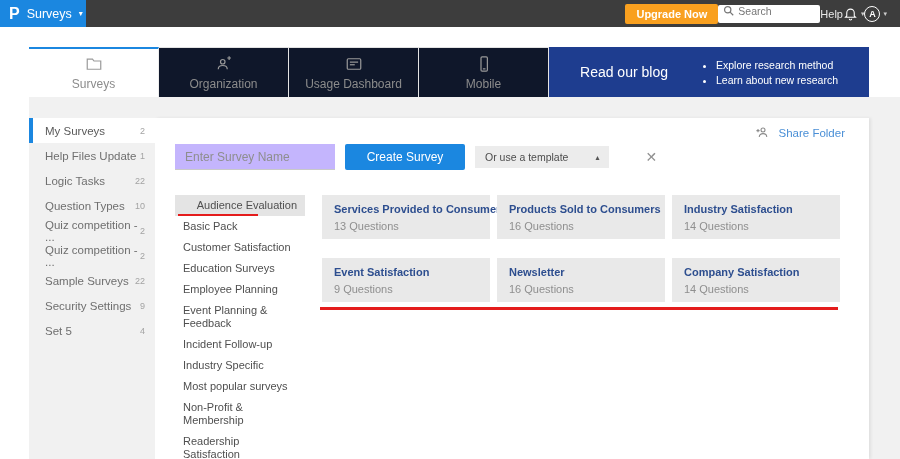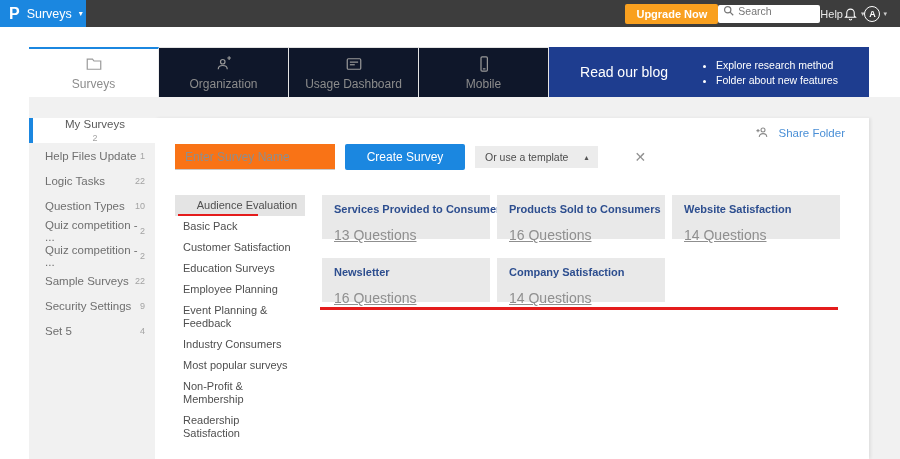--- a/index.html
+++ b/index.html
@@ -44,55 +44,55 @@
 
   
   .gap-band { height:21px; margin-left:29px; margin-right:31px; background:#f1f1f1; }
   .right-strip { position:absolute; right:0; top:97px; width:31px; height:362px; background:#f1f1f1; }
 
   
   .content { display:flex; margin-left:29px; margin-right:31px; height:341px; position:relative; }
   .sidebar { width:126px; background:#f1f1f1; height:341px; flex-shrink:0; }
   .side-item { height:25px; display:flex; align-items:center; justify-content:space-between;
     padding:0 10px 0 12px; font-size:11.5px; color:#6f6f6f; border-left:4px solid transparent; cursor:pointer; }
-  .side-item.active { background:#fff; border-left-color:#1b87e0; color:#5a5a5a;flex-direction:column; }
+  .side-item.active { background:#fff; border-left-color:#1b87e0; color:#5a5a5a; }
   .side-count { font-size:9px; color:#a3a3a3; }
 
   .main { flex:1; background:#fff; position:relative; height:341px;
     box-shadow:2px 0 3px rgba(0,0,0,0.07); }
 
   .share-folder { position:absolute; top:7px; right:24px; display:flex; align-items:center;
     gap:8px; color:#4a8fd6; font-size:11.5px; cursor:pointer; }
 
   .create-row { display:flex; align-items:center; margin:26px 0 0 20px; }
-  .survey-input { width:160px; height:26px; background:#f97316; border:none;
+  .survey-input { width:160px; height:26px; background:#c4b5fd; border:none;
     border-bottom:1px solid #c9c9c9; font-size:12px; padding:0 10px; color:#444; outline:none;
     font-family:"Liberation Sans",sans-serif; }
   .survey-input::placeholder { color:#8e8e8e; }
   .create-btn { width:120px; height:26px; margin-left:10px; background:#1b87e0; color:#fff;
     border:none; border-radius:2px; font-size:12px; font-family:"Liberation Sans",sans-serif; cursor:pointer; }
   .template-btn { margin-left:10px; height:22px; background:#ececec; border:none; color:#4d4d4d;
-    font-size:10.5px; padding:0 10px; display:flex; align-items:center; gap:16px;
+    font-size:10.5px; padding:0 10px; display:flex; align-items:center; gap:27px;
     font-family:"Liberation Sans",sans-serif; cursor:pointer; }
   .template-btn .caret-up { font-size:8px; color:#555; }
   .close-icon { margin-left:36px; color:#919191; font-size:14px; cursor:pointer; line-height:1; }
 
   .template-section { display:flex; margin:25px 0 0 20px; }
   .categories { width:130px; flex-shrink:0; }
   .category { font-size:11px; color:#4f4f4f; line-height:13px; padding:4px 8px;
     cursor:pointer; position:relative; }
   .category.selected { background:#e4e4e4;text-align:right; }
   .annotation-underline { position:absolute; left:3px; bottom:0px; width:80px; height:2.5px;
     background:#e41c1c; }
 
   .cards-grid { margin-left:17px; display:flex; flex-wrap:wrap; width:520px;
     column-gap:7px; row-gap:19px; align-content:flex-start; }
   .card { width:168px; height:44px; background:#e9e9e9; padding:8px 12px; cursor:pointer; }
   .card-title { font-size:11px; font-weight:bold; color:#2d4e8f; white-space:nowrap; }
-  .card-q { font-size:14px; color:#8f8f8f; margin-top:12px;text-decoration:underline; }
+  .card-q { font-size:11px; color:#8f8f8f; margin-top:5px; }
 
   .annotation-line { position:absolute; left:165px; top:189px; width:518px; height:3px;
     background:#e41c1c; }
 
   svg { display:block; }
 </style>
 </head>
 <body>
 
 <div class="topbar">
@@ -166,21 +166,21 @@
         <rect x="8" y="2.5" width="8.5" height="19" rx="1.5"></rect>
           <line x1="10.5" y1="18.5" x2="14" y2="18.5"></line>
       </svg>
     </span>
     <span>Mobile</span>
   </div>
   <div class="blog-panel">
     <span class="blog-title">Read our blog</span>
     <ul class="blog-bullets">
       <li>Explore research method</li>
-      <li>Folder about new features</li>
+      <li>Learn about new research</li>
     </ul>
   </div>
 </div>
 
 <div class="gap-band"></div>
 <div class="right-strip"></div>
 
 <div class="content">
 
   <div class="sidebar">
@@ -260,21 +260,24 @@
         <div class="category">
           <span>Education Surveys</span>
         </div>
         <div class="category">
           <span>Employee Planning</span>
         </div>
         <div class="category">
           <span>Event Planning &amp; Feedback</span>
         </div>
         <div class="category">
-          <span>Industry Consumers</span>
+          <span>Incident Follow-up</span>
+        </div>
+        <div class="category">
+          <span>Industry Specific</span>
         </div>
         <div class="category">
           <span>Most popular surveys</span>
         </div>
         <div class="category">
           <span>Non-Profit &amp; Membership</span>
         </div>
         <div class="category">
           <span>Readership Satisfaction</span>
         </div>
@@ -284,22 +287,26 @@
       <div class="cards-grid">
         <div class="card">
           <div class="card-title">Services Provided to Consumers</div>
           <div class="card-q">13 Questions</div>
         </div>
         <div class="card">
           <div class="card-title">Products Sold to Consumers</div>
           <div class="card-q">16 Questions</div>
         </div>
         <div class="card">
-          <div class="card-title">Website Satisfaction</div>
+          <div class="card-title">Industry Satisfaction</div>
           <div class="card-q">14 Questions</div>
+        </div>
+        <div class="card">
+          <div class="card-title">Event Satisfaction</div>
+          <div class="card-q">9 Questions</div>
         </div>
         <div class="card">
           <div class="card-title">Newsletter</div>
           <div class="card-q">16 Questions</div>
         </div>
         <div class="card">
           <div class="card-title">Company Satisfaction</div>
           <div class="card-q">14 Questions</div>
         </div>
       </div>

